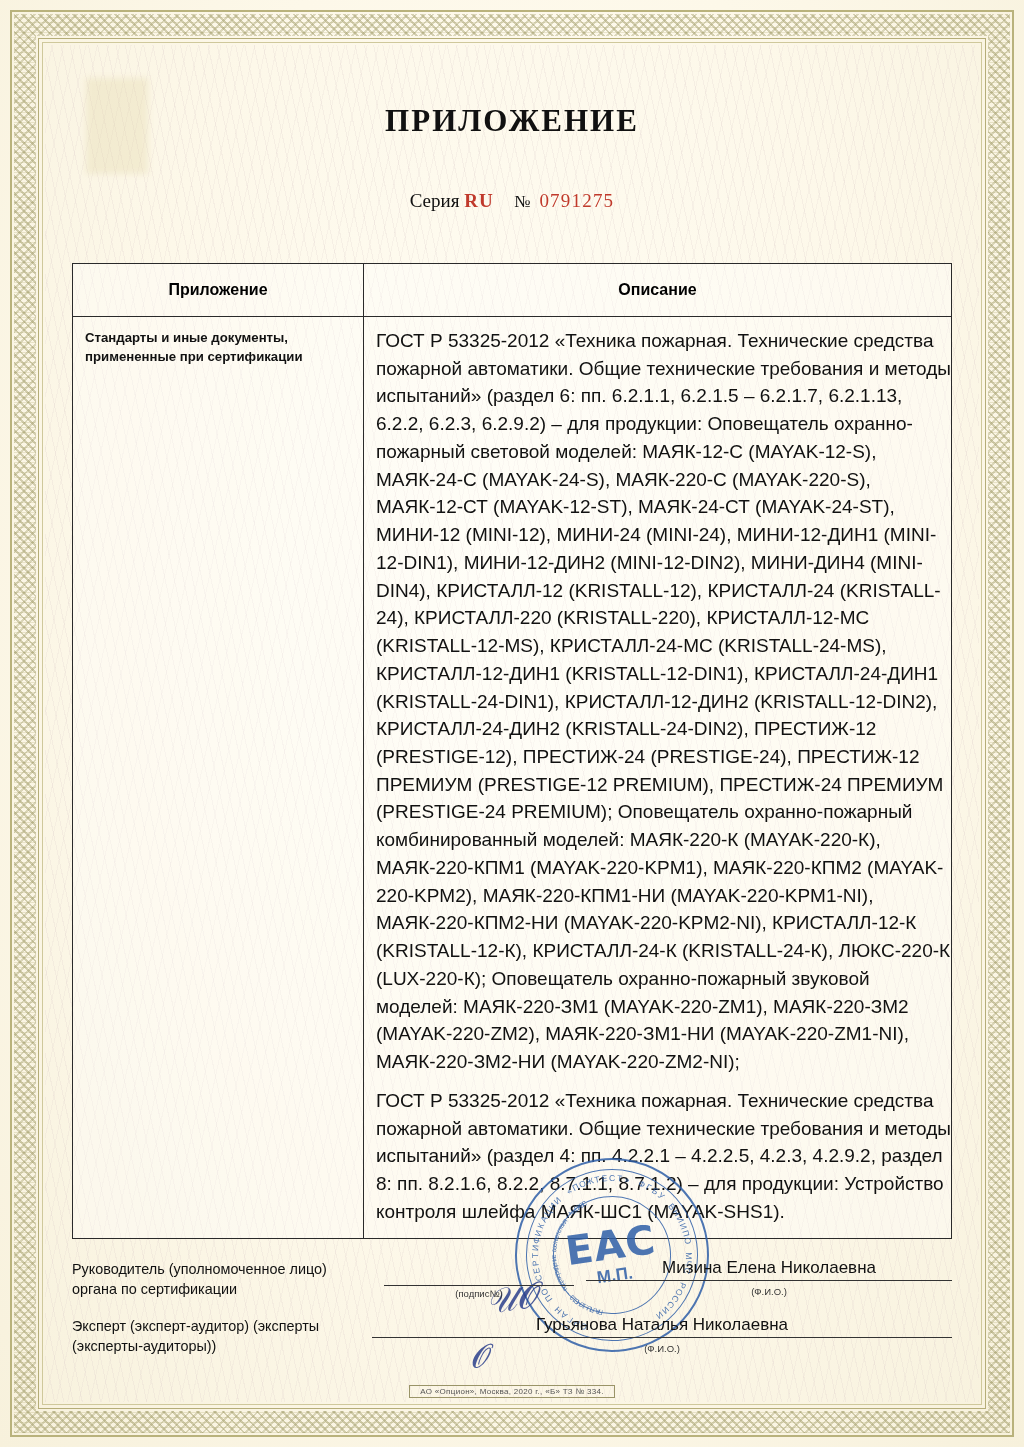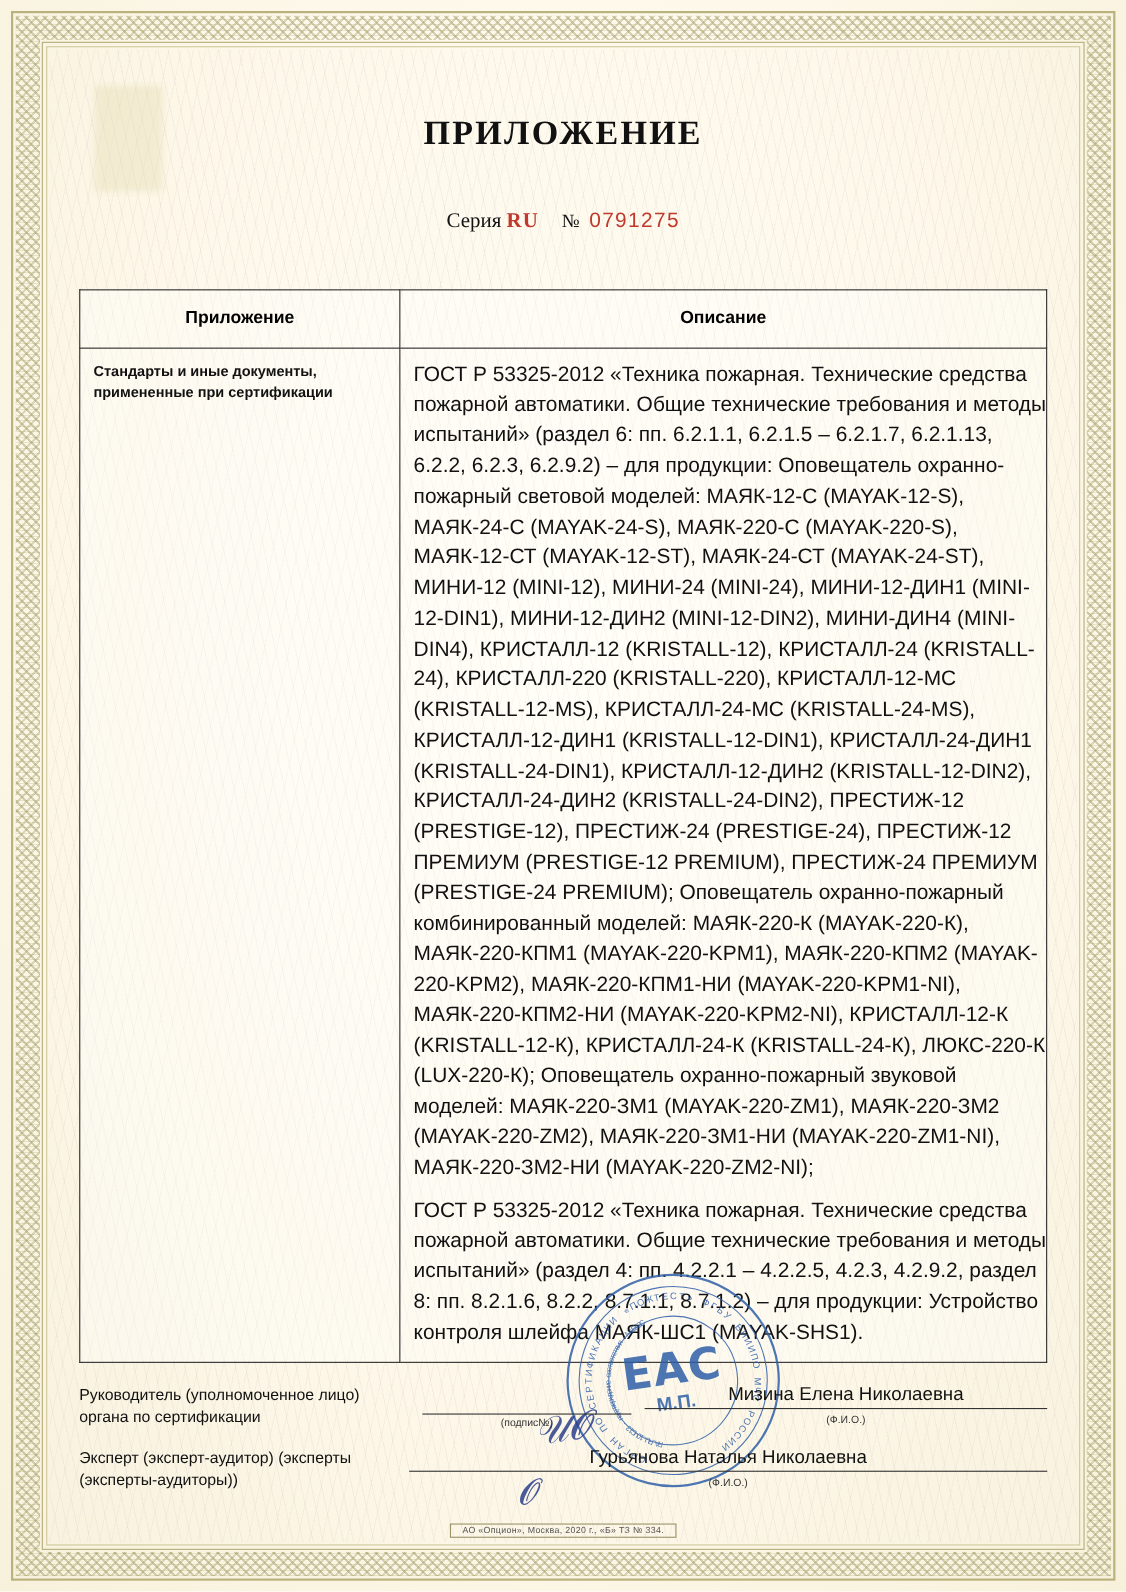--- a/index.html
+++ b/index.html
@@ -140,21 +140,21 @@
     font-family: Liberation Serif, serif;
     letter-spacing: 1px;
     text-align: center;
   }
   .series-row .num-label {
     margin-left: 16px;
     font-size: 17px;
   }
   .series-row .num-value {
     color: #c0392b;
-    font-family: Liberation Sans, sans-serif;
+    font-family: Liberation Serif, serif;
     font-size: 19px;
     letter-spacing: 1.2px;
     margin-left: 4px;
   }
   .form-type {
     position: absolute;
     top: 221px;
     left: 0; right: 0;
     text-align: center;
     font-size: 17px;

